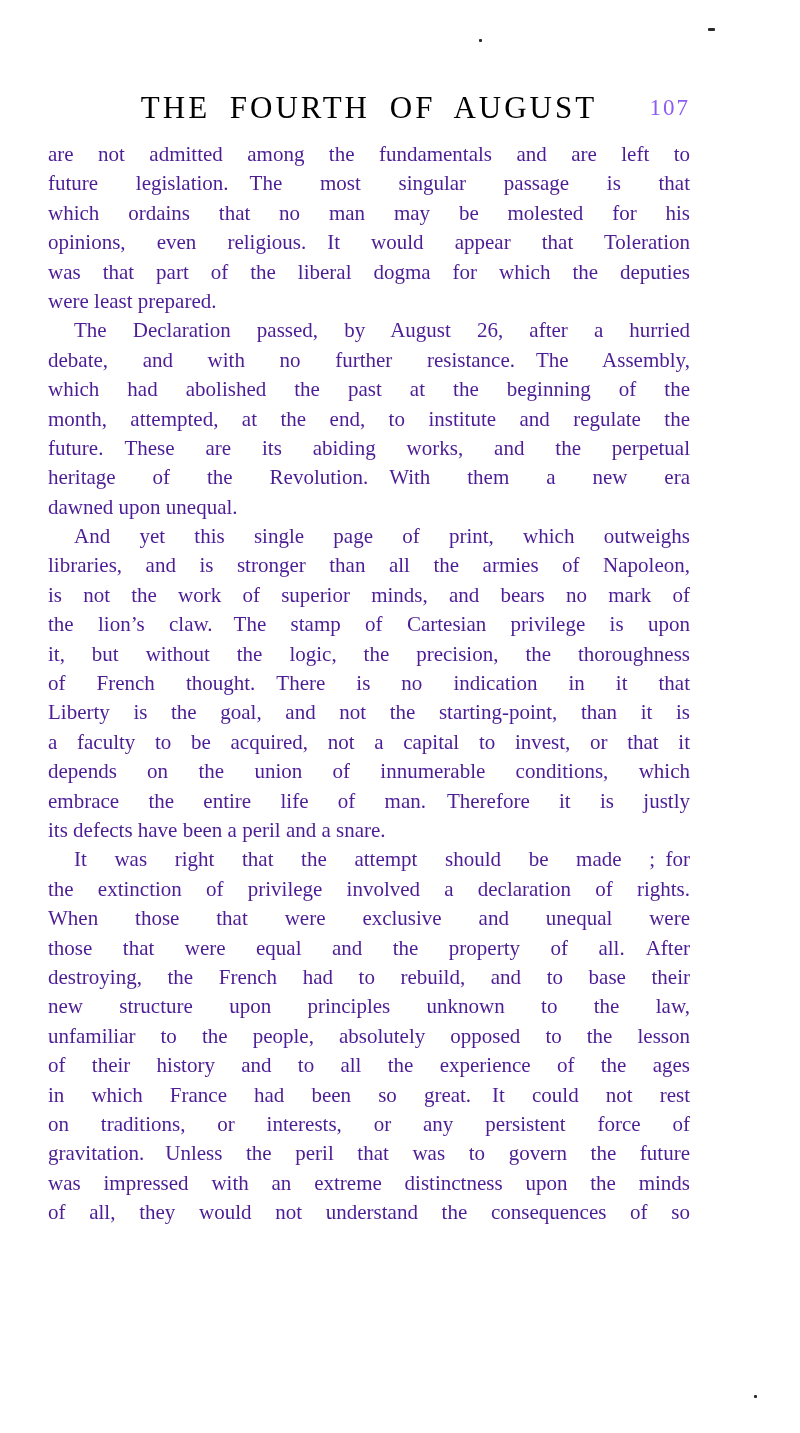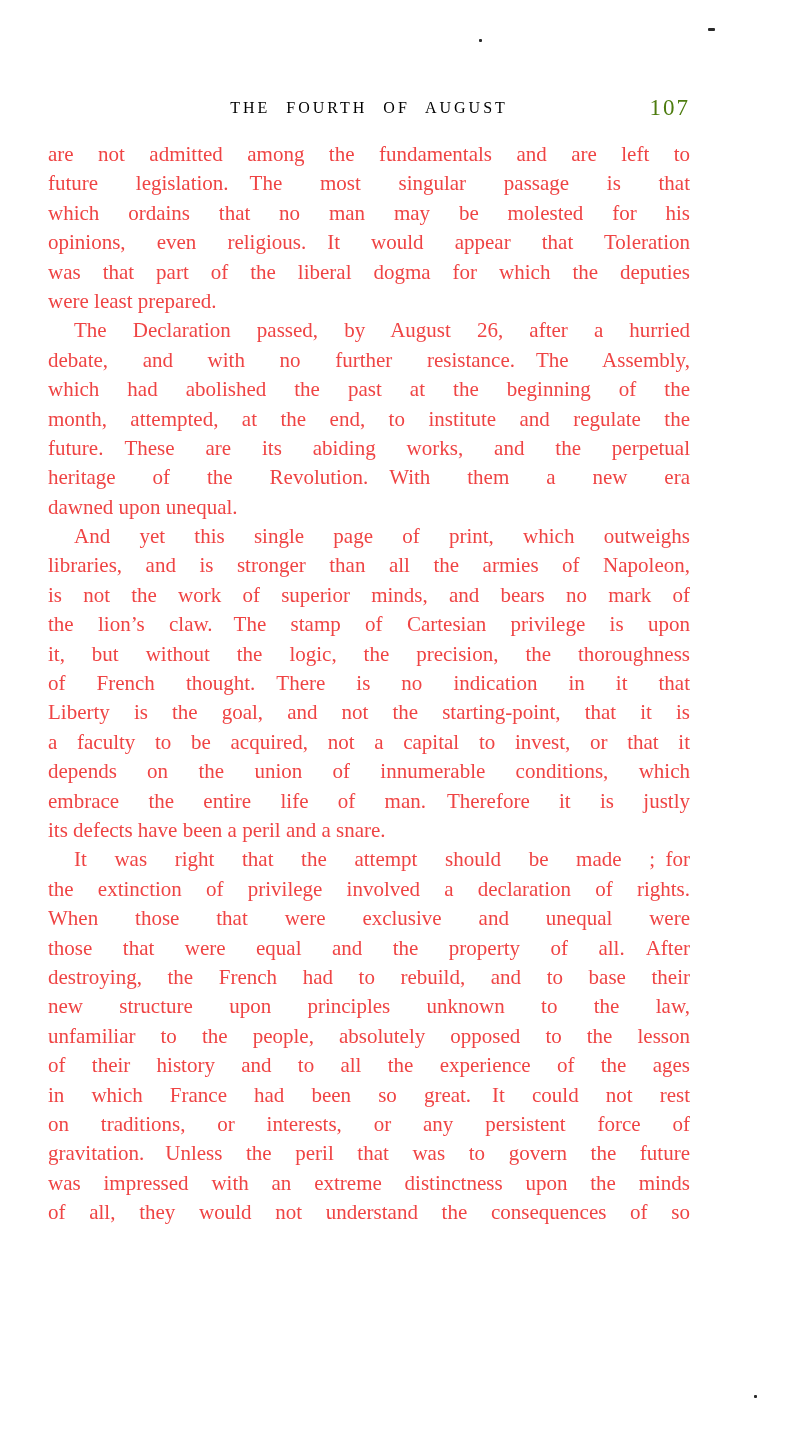--- a/index.html
+++ b/index.html
@@ -18,52 +18,52 @@
   }
   .header {
     position: absolute;
     left: 48px;
     top: 93px;
     width: 642px;
     height: 32px;
   }
   .running-title {
     text-align: center;
-    font-size: 16px;
+    font-size: 31px;
     letter-spacing: 3px;
     word-spacing: 9px;
     line-height: 30px;
     color: #000;
   }
   .page-number {
     position: absolute;
     right: 0;
     top: 0;
     font-size: 23px;
     letter-spacing: 2px;
     line-height: 30px;
-    color: #4d7c0f;
+    color: #8b5cf6;
   }
   .body-text {
     position: absolute;
     left: 48px;
     top: 140px;
     width: 642px;
   }
   .para {
     margin: 0;
     padding: 0;
   }
   .ln {
     font-size: 21px;
     line-height: 29.4px;
     height: 29.4px;
     text-align: justify;
     text-align-last: justify;
-    color: #ef4444;
+    color: #4c1d95;
   }
   .ln.pind {
     text-indent: 26px;
   }
   .ln.pend {
     text-align-last: left;
   }
   .speck {
     position: absolute;
     background: #2a2a2a;
@@ -104,21 +104,21 @@
       <div class="ln pend">dawned upon unequal.</div>
     </div>
 
     <div class="para">
       <div class="ln pind">And yet this single page of print, which outweighs</div>
       <div class="ln">libraries, and is stronger than all the armies of Napoleon,</div>
       <div class="ln">is not the work of superior minds, and bears no mark of</div>
       <div class="ln">the lion’s claw. The stamp of Cartesian privilege is upon</div>
       <div class="ln">it, but without the logic, the precision, the thoroughness</div>
       <div class="ln">of French thought. There is no indication in it that</div>
-      <div class="ln">Liberty is the goal, and not the starting-point, that it is</div>
+      <div class="ln">Liberty is the goal, and not the starting-point, than it is</div>
       <div class="ln">a faculty to be acquired, not a capital to invest, or that it</div>
       <div class="ln">depends on the union of innumerable conditions, which</div>
       <div class="ln">embrace the entire life of man. Therefore it is justly</div>
       <div class="ln pend">its defects have been a peril and a snare.</div>
     </div>
 
     <div class="para">
       <div class="ln pind">It was right that the attempt should be made ; for</div>
       <div class="ln">the extinction of privilege involved a declaration of rights.</div>
       <div class="ln">When those that were exclusive and unequal were</div>

